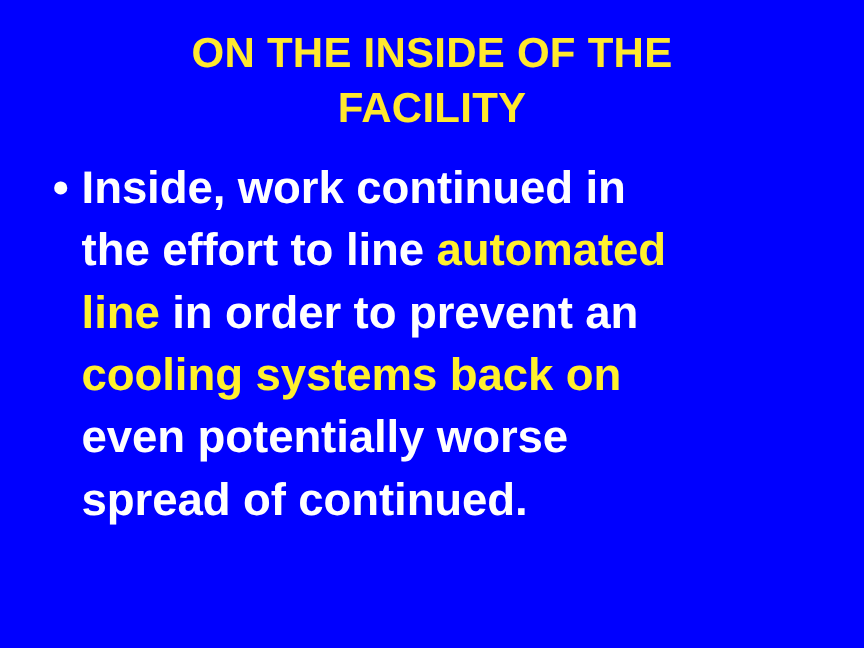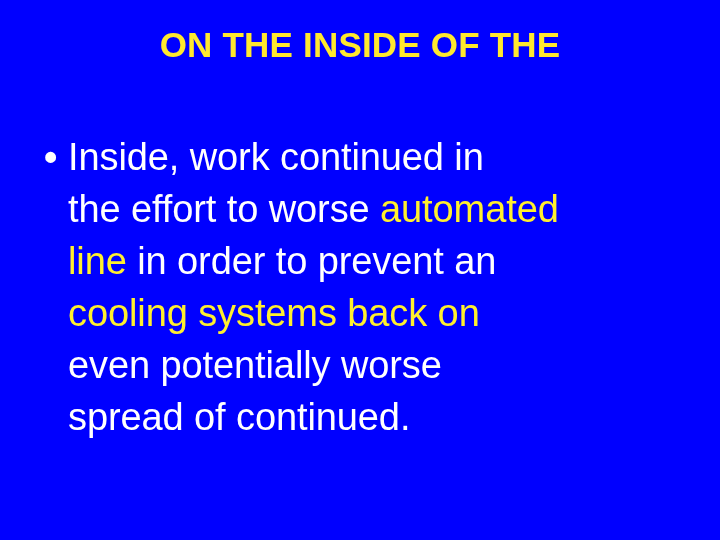--- a/index.html
+++ b/index.html
@@ -52,21 +52,21 @@
     left: 4px;
     top: 0;
     color: #ffffff;
     font-size: 38px;
     font-weight: bold;
     line-height: 52px;
   }
   .body-text {
     color: #ffffff;
     font-size: 38px;
-    font-weight: normal;
+    font-weight: bold;
     line-height: 52px;
     letter-spacing: -0.1px;
   }
   .body-line {
     display: block;
     white-space: nowrap;
   }
   .hl {
     color: #fff02e;
   }
@@ -74,31 +74,32 @@
     color: #ffffff;
   }
 </style>
 </head>
 <body>
 
 <div class="slide">
 
   <div class="title-block">
     <span class="title-line">ON THE INSIDE OF THE</span>
+    <span class="title-line">FACILITY</span>
   </div>
 
   <div class="body-block">
     <div class="bullet-row">
       <span class="bullet-mark">•</span>
       <div class="body-text">
         <span class="body-line">
           <span class="wh">Inside, work continued in</span>
         </span>
         <span class="body-line">
-          <span class="wh">the effort to worse </span><span class="hl">automated</span>
+          <span class="wh">the effort to line </span><span class="hl">automated</span>
         </span>
         <span class="body-line">
           <span class="hl">line</span><span class="wh"> in order to prevent an</span>
         </span>
         <span class="body-line">
           <span class="hl">cooling systems back on</span>
         </span>
         <span class="body-line">
           <span class="wh">even potentially worse</span>
         </span>

